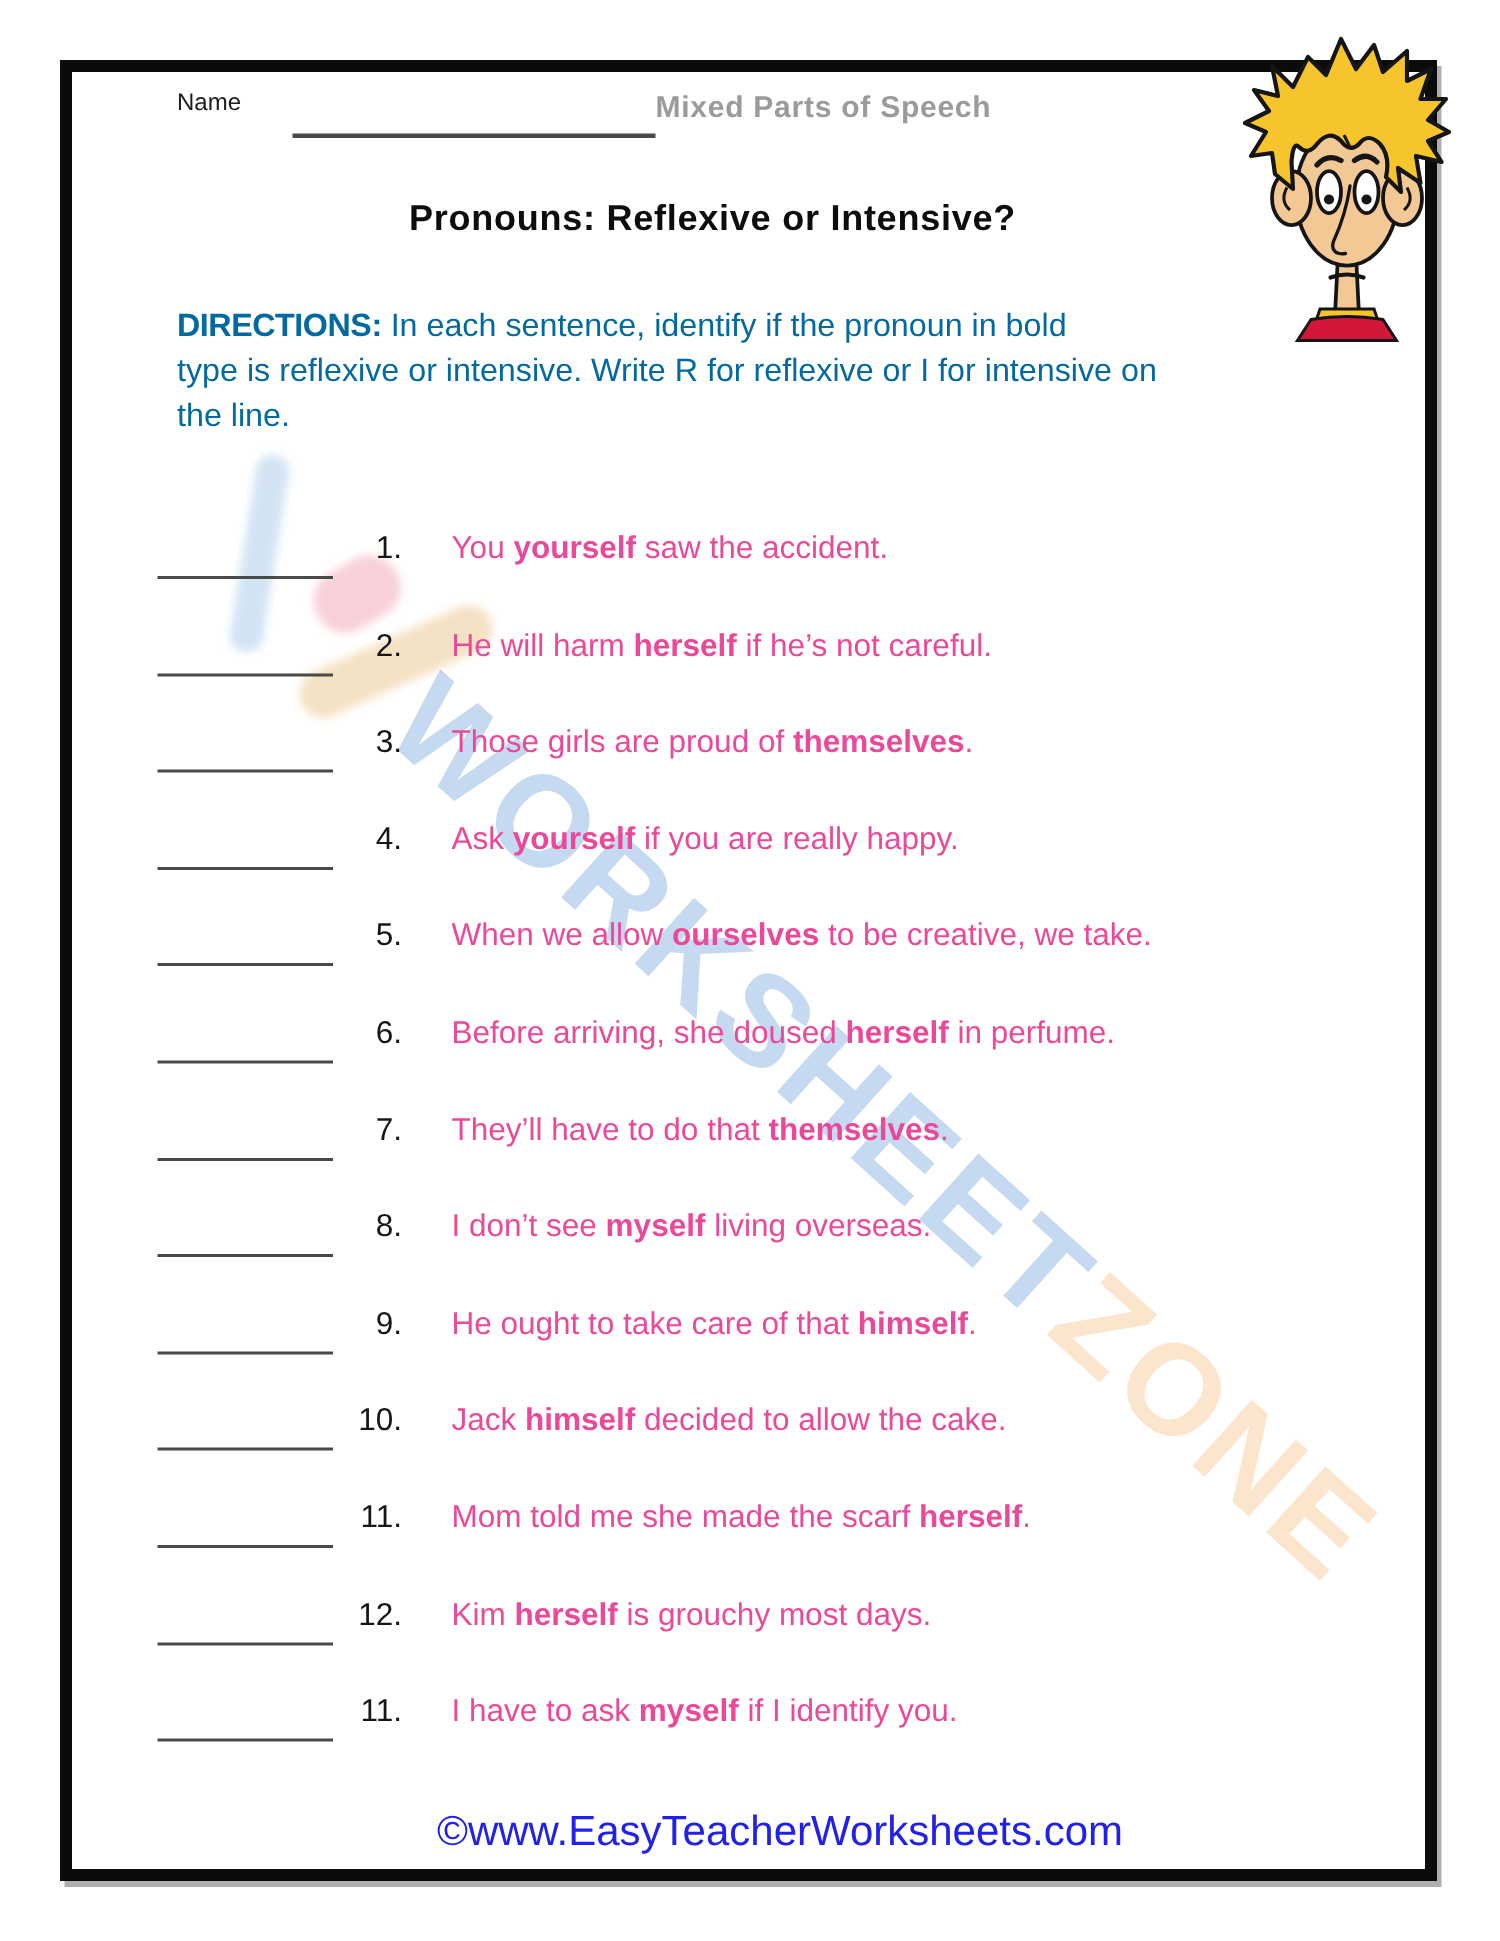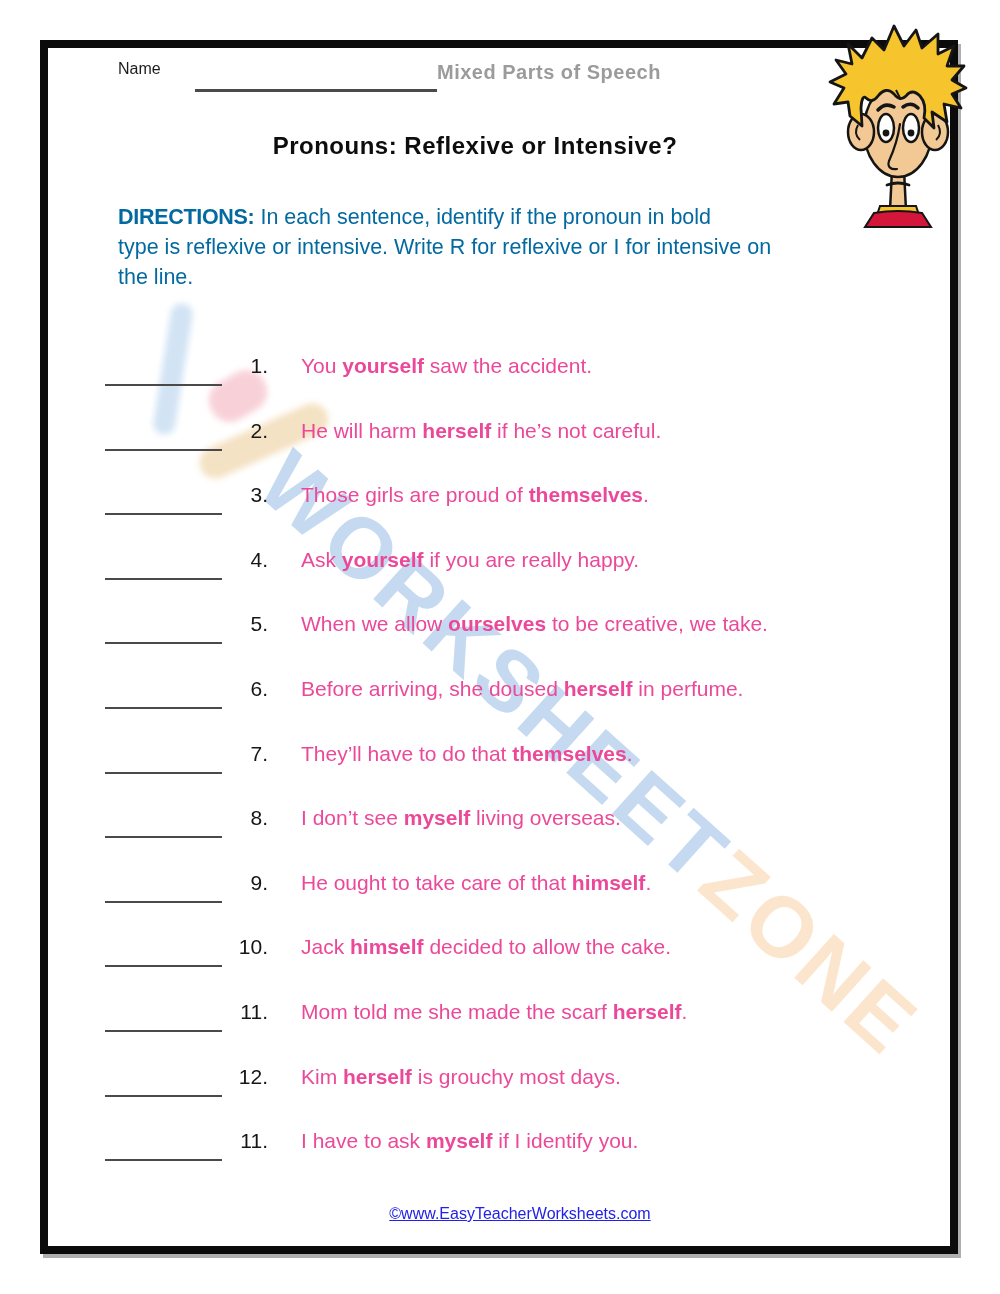--- a/index.html
+++ b/index.html
@@ -66,21 +66,21 @@
     position:absolute;left:200px;top:2px;width:68px;text-align:right;
     font-size:21px;color:#161616;
   }
   .sentence{
     position:absolute;left:301px;top:2px;white-space:nowrap;
     font-size:21px;color:#ec4899;
   }
   
   .footer{position:absolute;left:0;top:1205px;width:1000px;text-align:center;z-index:3;}
   .footer a{
-    color:var(--link-blue,#2121e8);font-size:16px;text-decoration:underline;
+    color:var(--link-blue,#2121e8);font-size:28px;
     cursor:pointer;
     margin-left:40px;
   }
   
   .boy{position:absolute;left:828px;top:24px;width:140px;height:204px;z-index:4;}
 </style>
 </head>
 <body>
 
 <div class="decoration dec-blue"></div>

